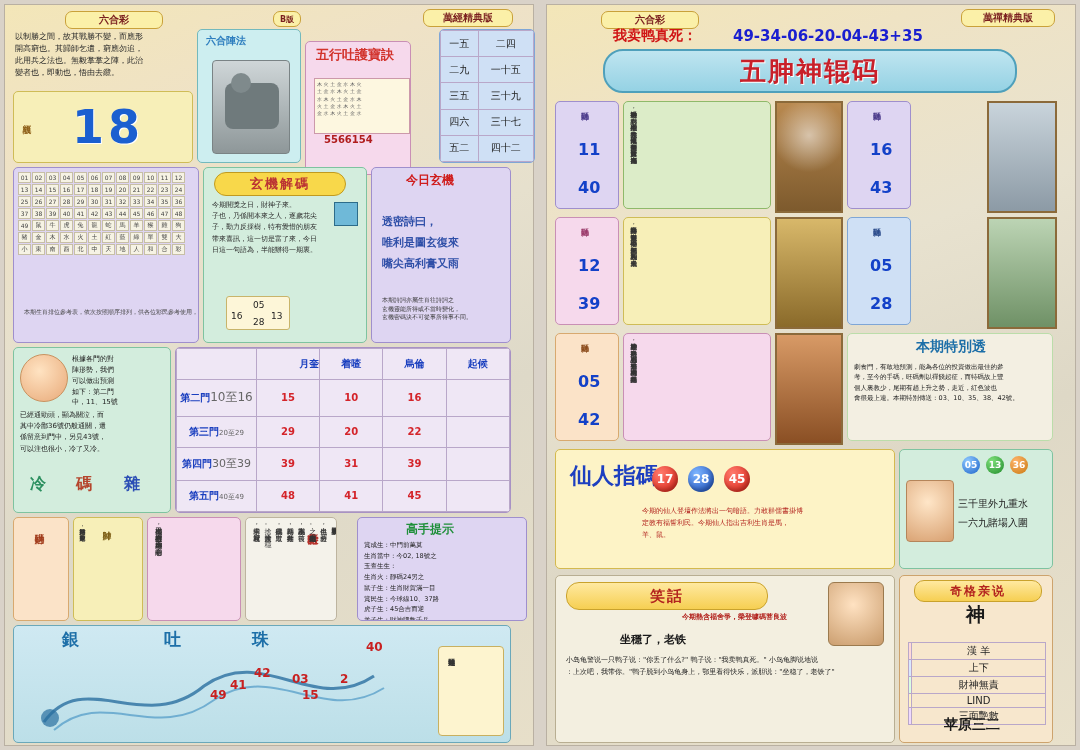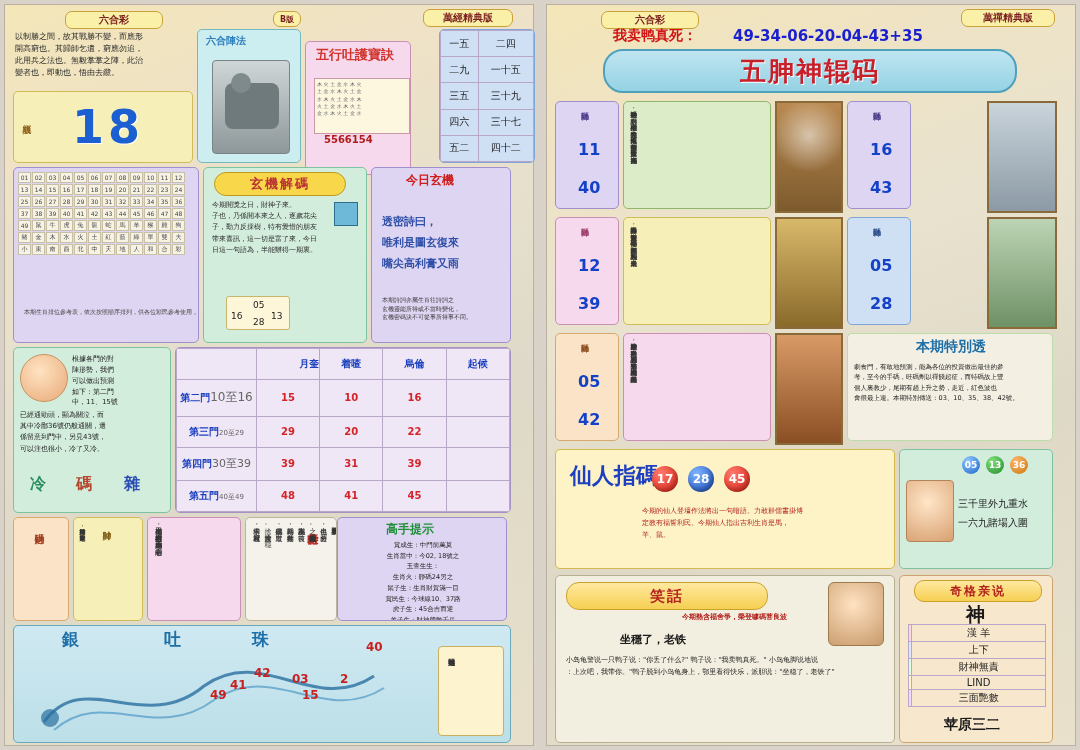--- a/index.html
+++ b/index.html
@@ -338,21 +338,21 @@
       <div class="t" style="left:58px;top:6px;font-size:11px;color:#b5302a;writing-mode:vertical-rl;font-weight:bold;">大略分析</div>
       <div class="t vdoc" style="left:4px;top:4px;height:96px;">凡事開請研究各種
 生肖也，逐一分析
 之。每期出碼之數
 以本期為主，前後
 期為輔，參考往期
 出碼規律，可定取
 捨。大膽投注，穩
 中求勝，祝君好運。</div>
     </div>
-    <div class="box b-lav" style="left:332px;top:512px;width:170px;height:104px;text-align:center;">
+    <div class="box b-lav" style="left:352px;top:512px;width:170px;height:104px;">
       <div class="t" style="left:48px;top:3px;font-size:12px;color:#1f8f3a;font-weight:bold;">高手提示</div>
       <div class="t" style="left:6px;top:22px;width:158px;white-space:pre-wrap;font-size:6.5px;line-height:1.65;">賞成生：中門前萬莫
 生肖當中：今02, 18號之
 玉查生生：
 生肖火：靜碼24另之
 鼠子生：生肖財賀滿一目
 賞民生：今球線10、37路
 虎子生：45合吉而逆
 羊子生：財神牌數千兵</div>
     </div>
@@ -490,21 +490,21 @@
       <div class="t" style="left:64px;top:56px;font-size:11px;color:#1a1a1a;font-weight:bold;">坐穩了，老铁</div>
       <div class="t" style="left:10px;top:78px;width:320px;white-space:pre-wrap;font-size:7px;line-height:1.75;color:#222;">小岛龟警说一只鸭子说："你丢了什么?" 鸭子说："我卖鸭真死。" 小鸟龟脚说地说
 ：上次吧，我带你。"鸭子脱到小鸟龟身上，鄂里看得快乐，派胆说："坐稳了，老铁了"</div>
     </div>
 
     <div class="box b-peach" style="left:352px;top:570px;width:154px;height:168px;background:#f7e7cd;border:1px solid #cda36d;">
       <div class="banner" style="left:14px;top:4px;width:126px;height:20px;background:linear-gradient(#ffe9a0,#f6cf52);border:1px solid #c9a22c;border-radius:10px;color:#b3241f;font-size:12px;">
         <span>奇格亲说</span>
       </div>
       <div class="t" style="left:66px;top:26px;font-size:19px;font-weight:bold;color:#1a1a1a;">神</div>
-      <div style="position:absolute;left:8px;top:48px;width:138px;height:80px;">
+      <div style="position:absolute;left:8px;top:66px;width:138px;height:80px;">
         <table class="tbl" style="font-size:8px;">
           <tbody>
               <tr>
                 <td style="background:#ffd9d9;"></td>
                 <td>漢 羊</td>
               </tr>
           <tr>
                 <td style="background:#d9e8ff;"></td>
                 <td>上下</td>
               </tr>

